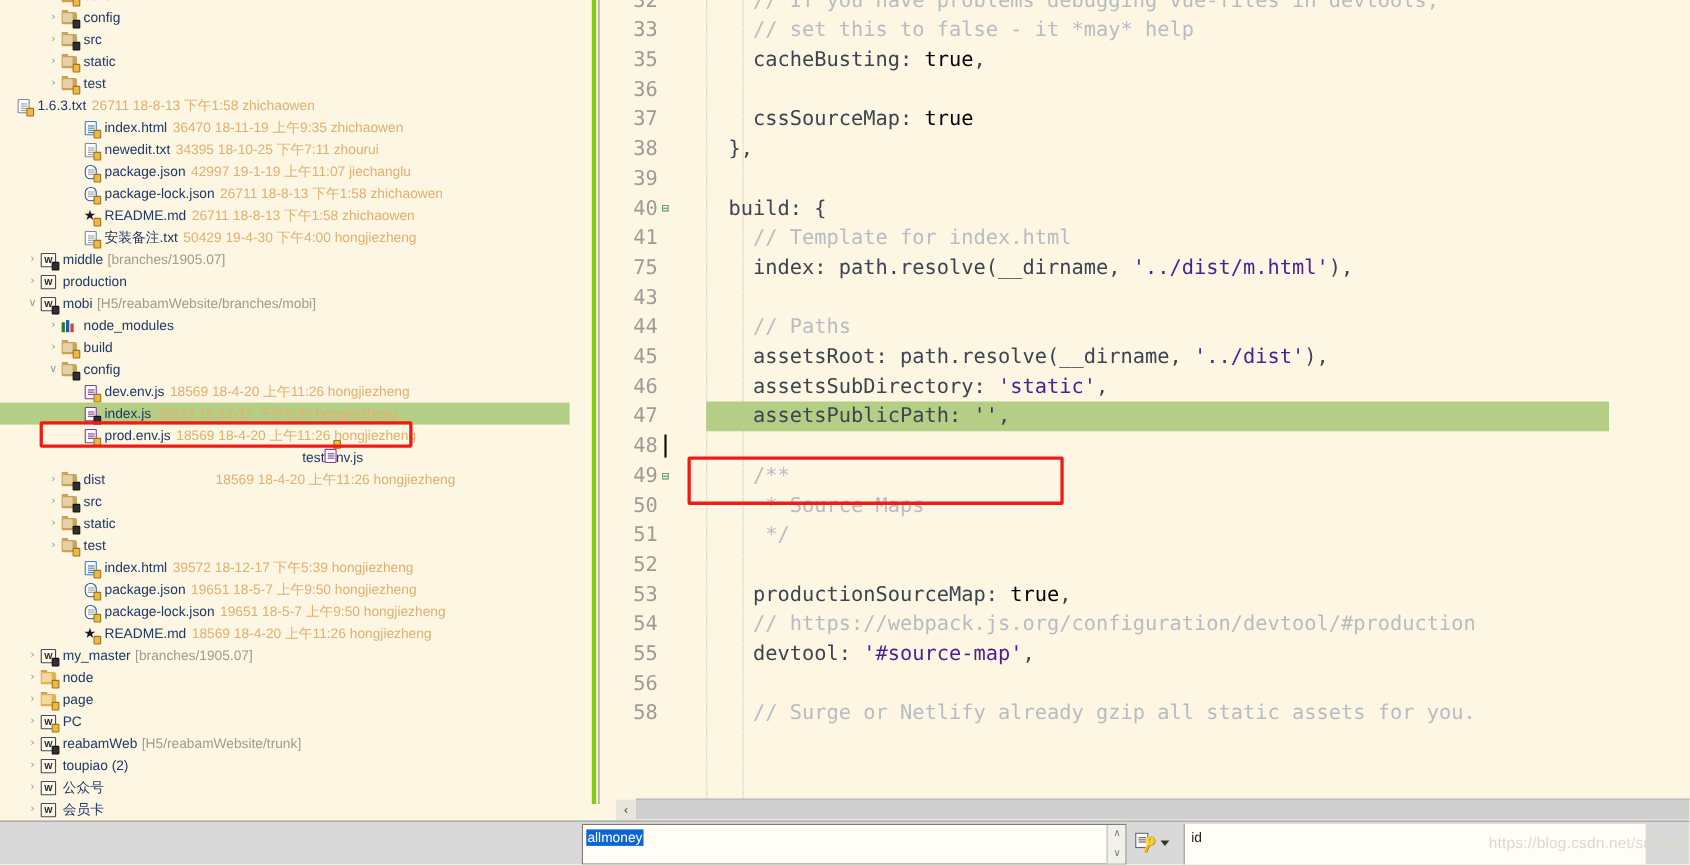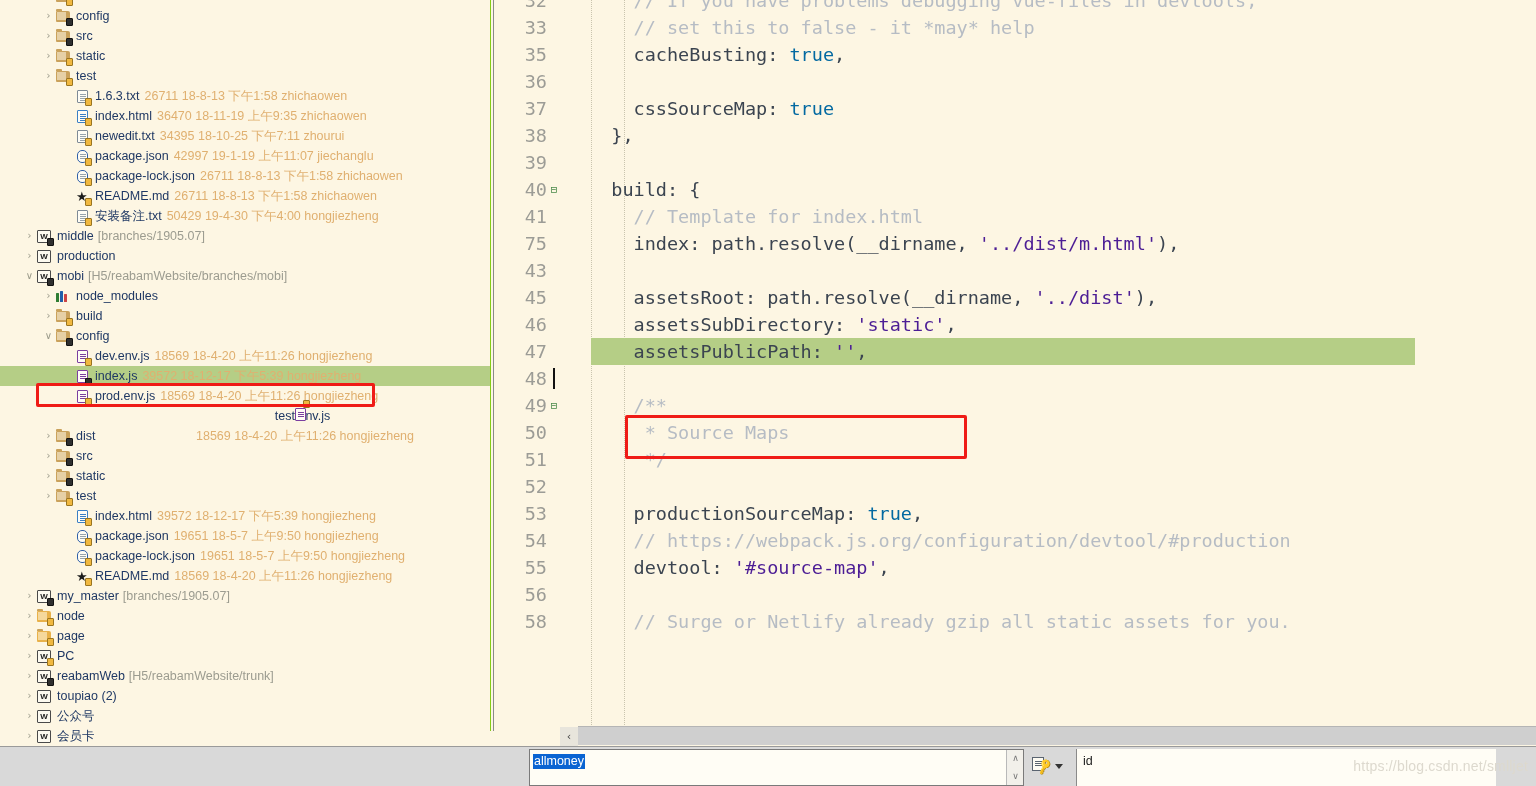--- a/index.html
+++ b/index.html
@@ -123,24 +123,24 @@
   .redbox {
     position: absolute;
     border: 3px solid #ef1b16;
     pointer-events: none;
     border-radius: 2px;
   }
 
   
   #editor {
     position: absolute;
-    left: 490px; top: 0;
+    left: 538px; top: 0;
     width: 925px; height: 731px;
     background: #fdf6e3;
-    border-left: 1px solid #84cc16;
+    border-left: 4px solid #84cc16;
     overflow: hidden;
   }
   #editor:before {
     content: ""; position: absolute; left: 2px; top: 0; bottom: 0;
     width: 1px; background: #8a8a8a;
   }
   .code-area {
     position: absolute;
     left: 4px; top: 0; right: 0; bottom: 0;
     overflow: hidden;
@@ -173,21 +173,21 @@
     vertical-align: top;
     font-family: "DejaVu Sans Mono", monospace;
   }
   .codetext {
     position: relative;
     display: inline-block;
     vertical-align: top;
     padding-left: 28px;
   }
   .tok-cmt { color: #b6bcc4; }
-  .tok-kw  { color: #0369a1; }
+  .tok-kw  { color: #000000; }
   .tok-str { color: #4c1d95; }
   .tok-txt { color: #3b4450; }
   .tok-pun { color: #3b4450; }
   
   .guide {
     position: absolute; top: 0; bottom: 0; width: 0;
     border-left: 1px dotted #c9c4ae;
     pointer-events: none;
   }
   
@@ -341,21 +341,21 @@
         <span class="lbl-name">static</span>
       </div>
       <div class="tree-row" style="padding-left: 42px;">
         <span class="twisty">›</span>
         <span class="ic">
           <span class="fo"></span>
           <span class="badge lock"></span>
         </span>
         <span class="lbl-name">test</span>
       </div>
-      <div class="tree-row" style="padding-left: 61px;">
+      <div class="tree-row" style="">
         <span class="twisty none"></span>
         <span class="ic">
           <span class="doc">
             <i class="ln"></i>
             <i class="ln"></i>
             <i class="ln"></i>
             <i class="ln"></i>
           </span>
           <span class="badge lock"></span>
         </span>
@@ -704,20 +704,21 @@
         <div class="cl"><span class="gut">33</span><span class="fold"></span><span class="codetext"><span class="tok-cmt">    // set this to false - it *may* help</span></span></div>
         <div class="cl"><span class="gut">35</span><span class="fold"></span><span class="codetext"><span class="tok-txt">    cacheBusting: </span><span class="tok-kw">true</span><span class="tok-pun">,</span></span></div>
         <div class="cl"><span class="gut">36</span><span class="fold"></span><span class="codetext"><span class="tok-txt"></span></span></div>
         <div class="cl"><span class="gut">37</span><span class="fold"></span><span class="codetext"><span class="tok-txt">    cssSourceMap: </span><span class="tok-kw">true</span></span></div>
         <div class="cl"><span class="gut">38</span><span class="fold"></span><span class="codetext"><span class="tok-txt">  },</span></span></div>
         <div class="cl"><span class="gut">39</span><span class="fold"></span><span class="codetext"><span class="tok-txt"></span></span></div>
         <div class="cl"><span class="gut">40</span><span class="fold">⊟</span><span class="codetext"><span class="tok-txt">  build: {</span></span></div>
         <div class="cl"><span class="gut">41</span><span class="fold"></span><span class="codetext"><span class="tok-cmt">    // Template for index.html</span></span></div>
         <div class="cl"><span class="gut">75</span><span class="fold"></span><span class="codetext"><span class="tok-txt">    index: path.resolve(__dirname, </span><span class="tok-str">'../dist/m.html'</span><span class="tok-pun">),</span></span></div>
         <div class="cl"><span class="gut">43</span><span class="fold"></span><span class="codetext"><span class="tok-txt"></span></span></div>
+        <div class="cl"><span class="gut">44</span><span class="fold"></span><span class="codetext"><span class="tok-cmt">    // Paths</span></span></div>
         <div class="cl"><span class="gut">45</span><span class="fold"></span><span class="codetext"><span class="tok-txt">    assetsRoot: path.resolve(__dirname, </span><span class="tok-str">'../dist'</span><span class="tok-pun">),</span></span></div>
         <div class="cl"><span class="gut">46</span><span class="fold"></span><span class="codetext"><span class="tok-txt">    assetsSubDirectory: </span><span class="tok-str">'static'</span><span class="tok-pun">,</span></span></div>
         <div class="cl hl"><span class="codetext-bg"></span><span class="gut">47</span><span class="fold"></span><span class="codetext"><span class="tok-txt">    assetsPublicPath: </span><span class="tok-str">''</span><span class="tok-pun">,</span></span></div>
         <div class="cl"><span class="gut">48</span><span class="fold"></span><span class="codetext"><span class="tok-txt"></span></span><span class="caret" style="left: 58px; top: 3px; height: 21px;"></span></div>
         <div class="cl"><span class="gut">49</span><span class="fold">⊟</span><span class="codetext"><span class="tok-cmt">    /**</span></span></div>
         <div class="cl"><span class="gut">50</span><span class="fold"></span><span class="codetext"><span class="tok-cmt">     * Source Maps</span></span></div>
         <div class="cl"><span class="gut">51</span><span class="fold"></span><span class="codetext"><span class="tok-cmt">     */</span></span></div>
         <div class="cl"><span class="gut">52</span><span class="fold"></span><span class="codetext"><span class="tok-txt"></span></span></div>
         <div class="cl"><span class="gut">53</span><span class="fold"></span><span class="codetext"><span class="tok-txt">    productionSourceMap: </span><span class="tok-kw">true</span><span class="tok-pun">,</span></span></div>
         <div class="cl"><span class="gut">54</span><span class="fold"></span><span class="codetext"><span class="tok-cmt">    // https://webpack.js.org/configuration/devtool/#production</span></span></div>

